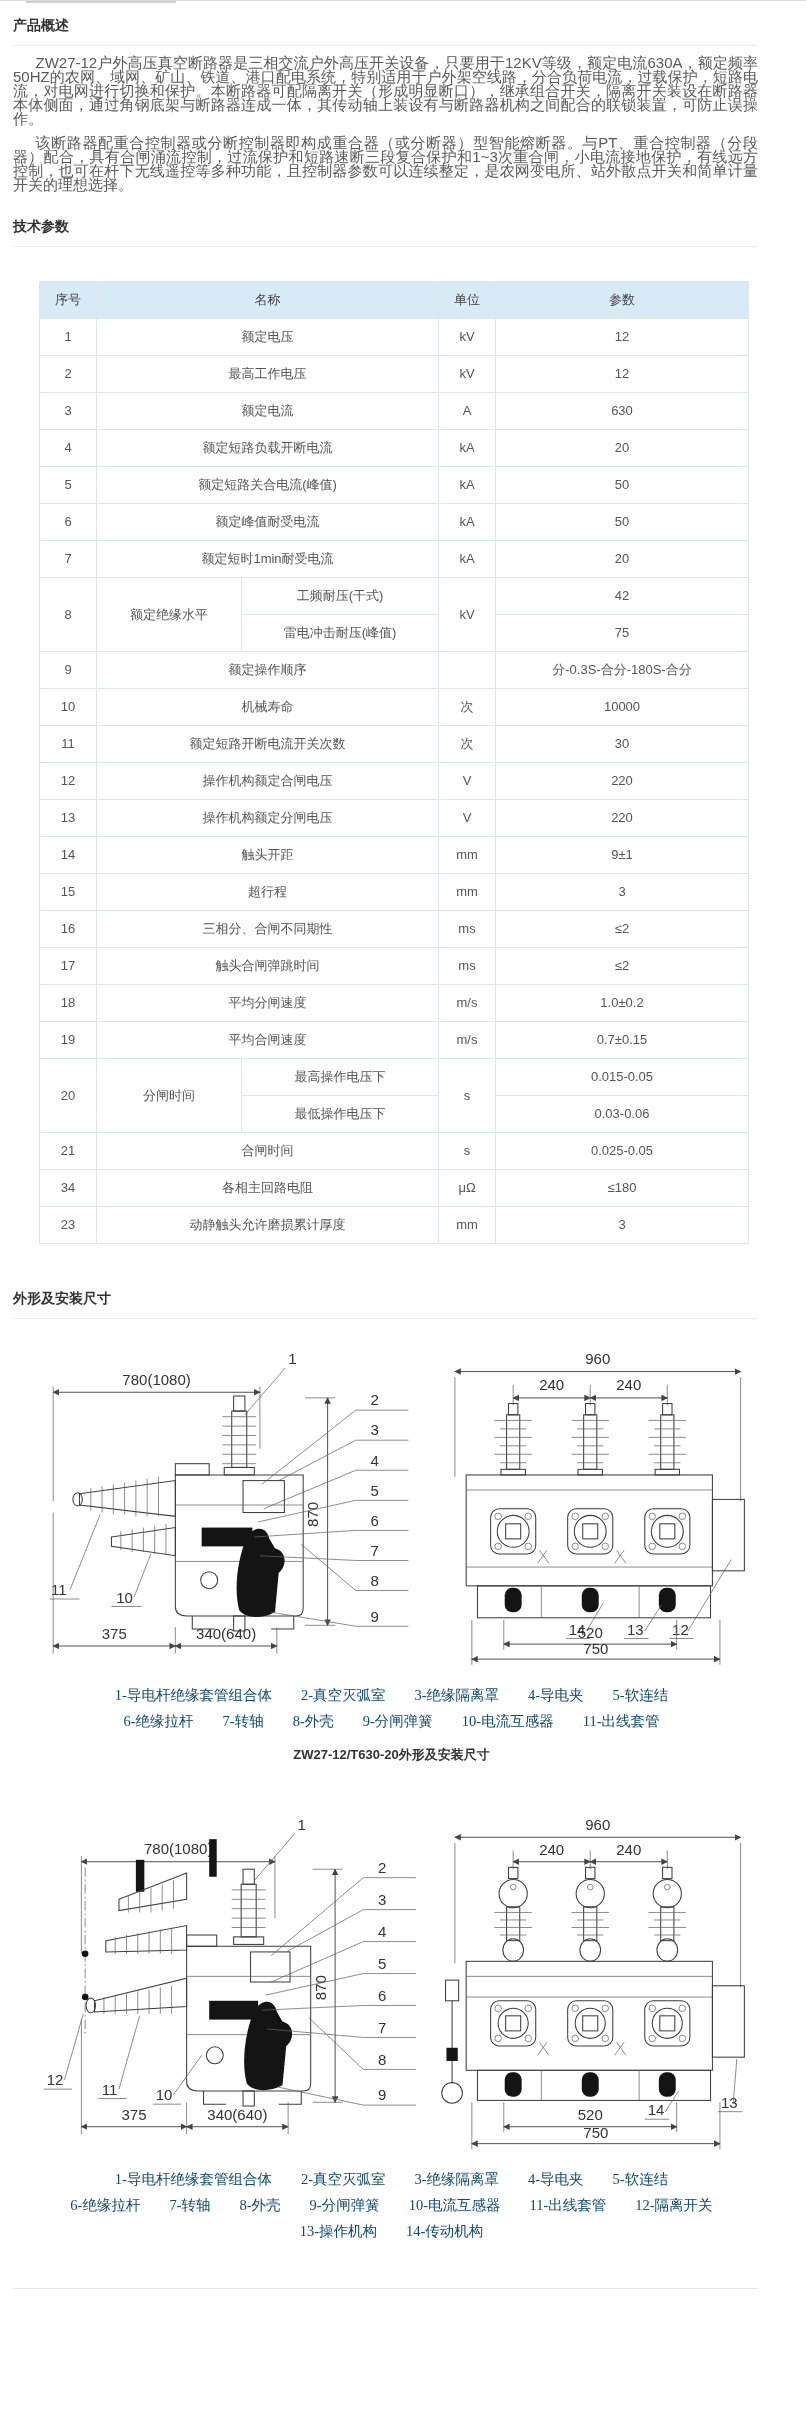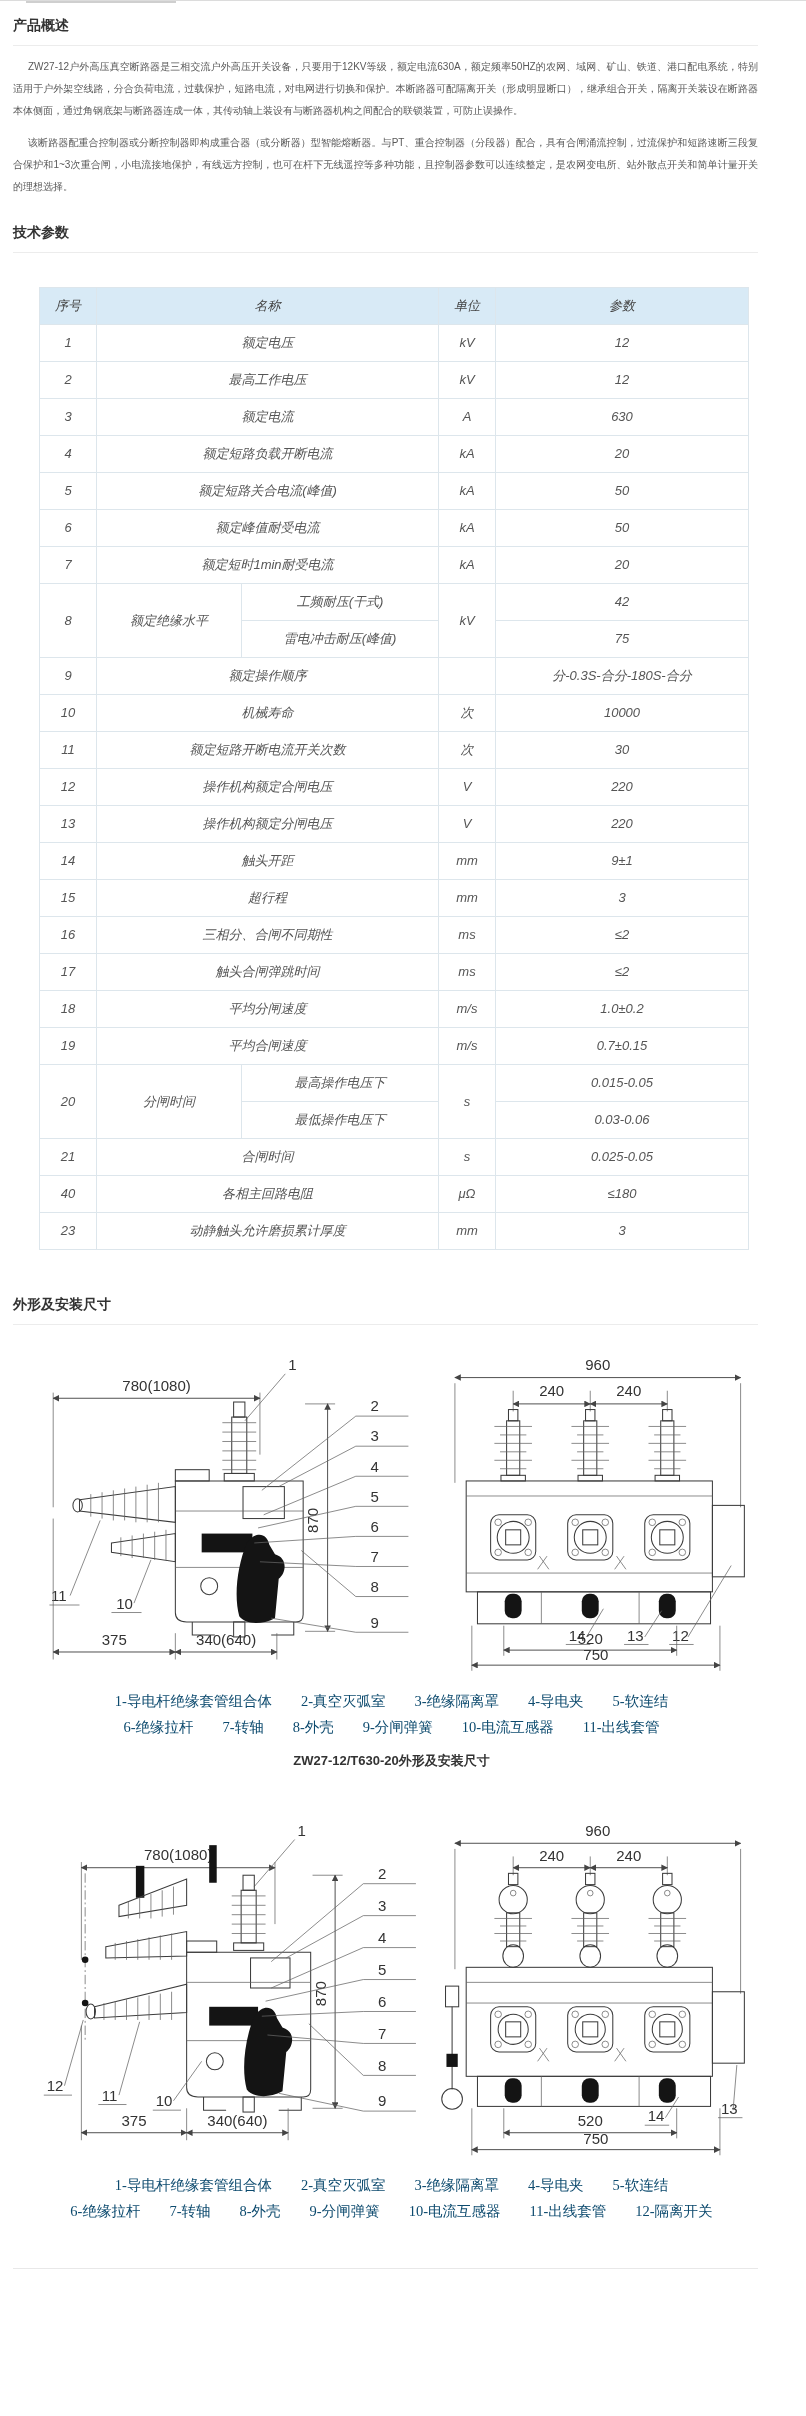--- a/index.html
+++ b/index.html
@@ -10,28 +10,28 @@
     border-top:1px solid #dcdcdc;
   }
   .top-notch{position:absolute;top:0;left:26px;width:150px;height:2px;background:#cfcfcf;}
   .content{padding:0 48px 0 13px;}
   h2.sec{
     font-size:14px;font-weight:bold;color:#333;
     margin:0;padding:16px 0 10px 0;
   }
   .rule{border-bottom:1px solid #ececec;height:0;}
   p.body-text{
-    font-size:10px;line-height:22px;color:#595959;
+    font-size:15px;line-height:14px;color:#595959;
     margin:10px 0 0 0;text-indent:1.5em;text-align:justify;
   }
   
   table.params{
     border-collapse:collapse;table-layout:fixed;
     width:710px;margin:34px 0 0 26px;
-    font-size:13px;color:#555;font-style:italic;
+    font-size:13px;color:#555;
   }
   table.params th,table.params td{
     border:1px solid #dde6ec;text-align:center;
     padding:10px 6px;line-height:16px;font-weight:normal;
     overflow:hidden;
   }
   table.params th{background:#d8eaf6;color:#444;}
   
   .figure-block{margin-top:14px;padding-left:12px;}
   .figure-row{display:flex;align-items:flex-start;justify-content:flex-start;}
@@ -213,21 +213,21 @@
       <td>最低操作电压下</td>
       <td>0.03-0.06</td>
     </tr>
     <tr>
           <td>21</td>
           <td colspan="2">合闸时间</td>
           <td>s</td>
           <td>0.025-0.05</td>
         </tr>
     <tr>
-          <td>40</td>
+          <td>34</td>
           <td colspan="2">各相主回路电阻</td>
           <td>μΩ</td>
           <td>≤180</td>
         </tr>
     <tr>
           <td>23</td>
           <td colspan="2">动静触头允许磨损累计厚度</td>
           <td>mm</td>
           <td>3</td>
         </tr>
@@ -661,17 +661,18 @@
           <line class="dthin" x1="36" y1="308" x2="36" y2="358"></line>
           <line class="dthin" x1="300" y1="308" x2="300" y2="358"></line>
           <line class="dline" x1="36" y1="352" x2="300" y2="352" marker-start="url(#m4)" marker-end="url(#m4)"></line>
           <text class="dim" x="168" y="346" text-anchor="middle">750</text>
         </g>
       </svg>
     </div>
     <div class="legend">
       <div>1-导电杆绝缘套管组合体　　2-真空灭弧室　　3-绝缘隔离罩　　4-导电夹　　5-软连结</div>
       <div>6-绝缘拉杆　　7-转轴　　8-外壳　　9-分闸弹簧　　10-电流互感器　　11-出线套管　　12-隔离开关</div>
+      <div>13-操作机构　　14-传动机构</div>
     </div>
   </div>
 
   <div class="bottom-rule"></div>
 </div>
 
 </body></html>

